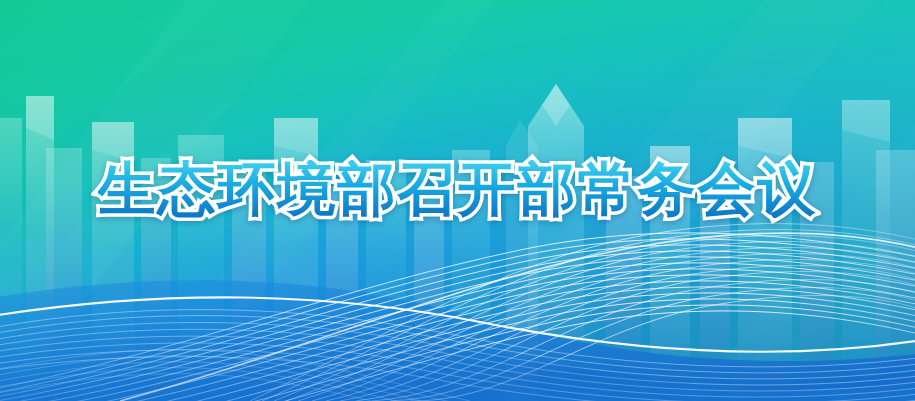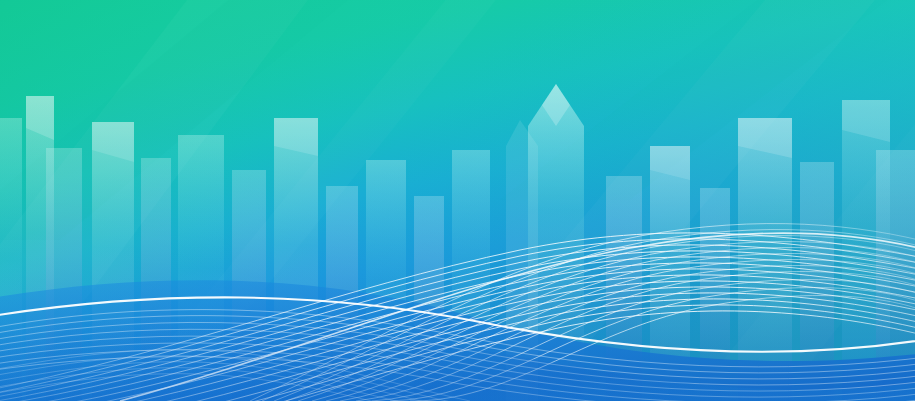--- a/index.html
+++ b/index.html
@@ -237,14 +237,20 @@
     <defs>
       <linearGradient id="washGrad" x1="0.1" y1="0" x2="0.9" y2="1">
         <stop offset="0" stop-color="#1a7ad6" stop-opacity="0.0"></stop>
         <stop offset="0.6" stop-color="#1569cb" stop-opacity="0.28"></stop>
         <stop offset="1" stop-color="#1e9ce2" stop-opacity="0.18"></stop>
       </linearGradient>
     </defs>
     <path d="M -20,330 C 180,300 380,330 560,364 C 720,394 840,396 935,380 L 935,420 L -20,420 Z" fill="url(#washGrad)"></path>
   </svg>
 
+  <div id="title-wrap">
+    <div style="position:relative; display:inline-block;">
+      <div id="banner-title-outline">生态环境部召开部常务会议</div>
+      <div id="banner-title">生态环境部召开部常务会议</div>
+    </div>
+  </div>
 
 </div>
 
 </body></html>

